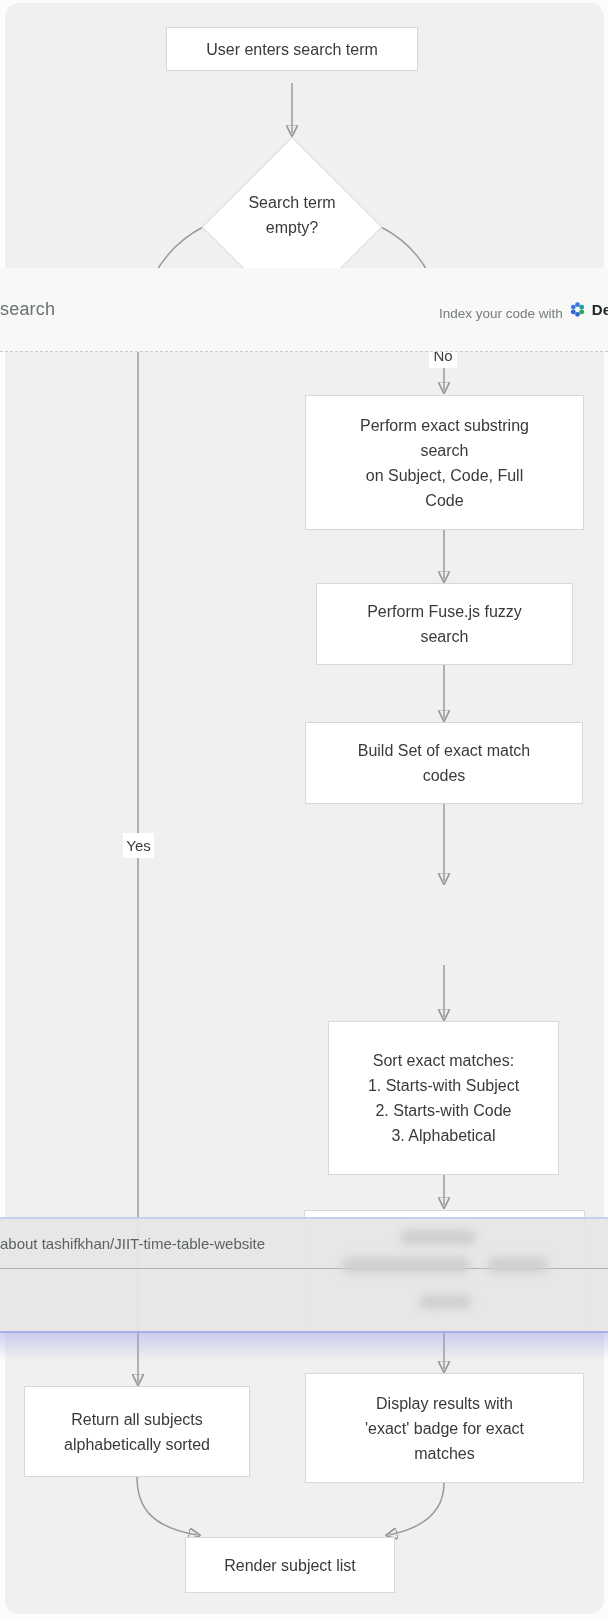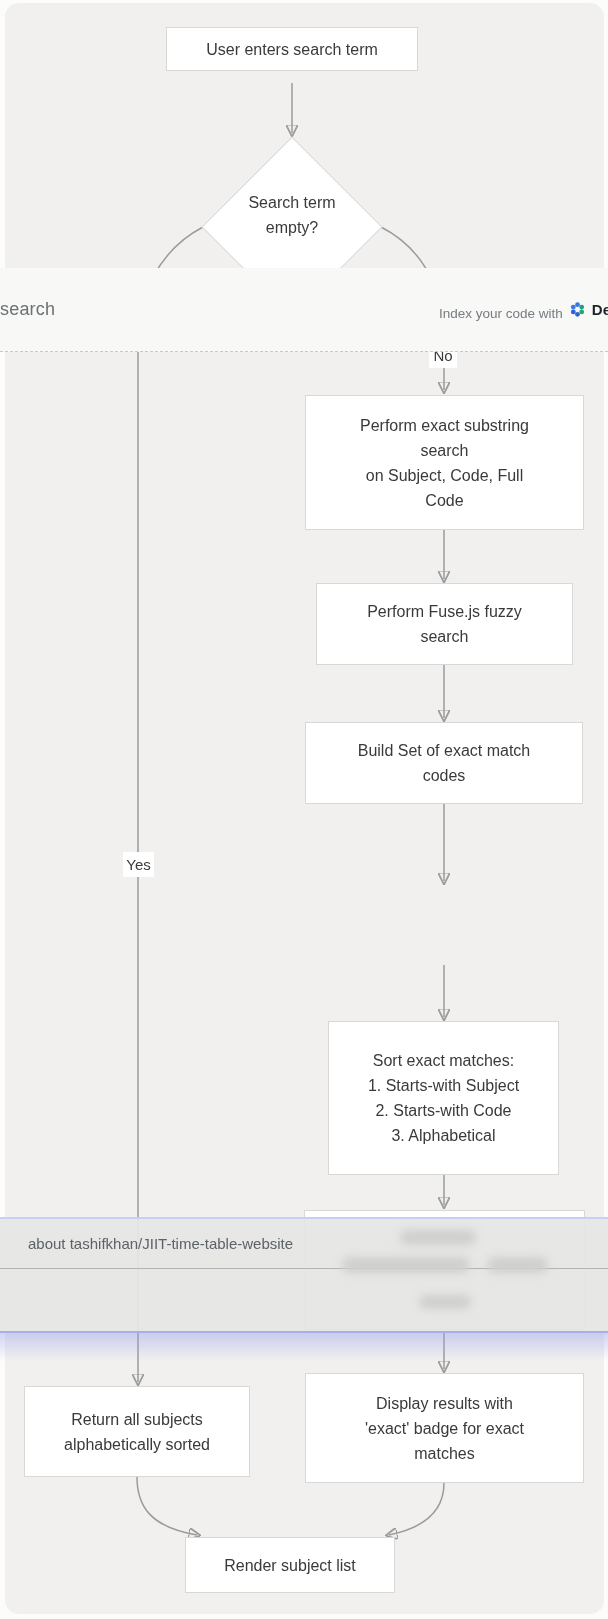--- a/index.html
+++ b/index.html
@@ -39,21 +39,21 @@
     display:flex; align-items:flex-start; justify-content:center; text-align:center;
   }
   .edge-label{
     position:absolute; z-index:3;
     background:var(--node-bg,#ffffff);
     color:var(--node-text,#3a3a3a);
     font-size:15px; line-height:24px;
     display:flex; align-items:center; justify-content:center;
   }
   .lbl-no{left:429px; top:344px; width:28px; height:24px;}
-  .lbl-yes{left:123px; top:833px; width:31px; height:25px;margin-top:19px;}
+  .lbl-yes{left:123px; top:833px; width:31px; height:25px;}
 
   
   .topbar{
     position:absolute; z-index:10; left:0; top:268px; width:608px; height:84px;
     box-sizing:border-box;
     background:var(--topbar-bg,#f8f8f6);
     border-bottom:1px dashed #c9c9c7;
     display:flex; align-items:center; justify-content:space-between;
   }
   .repo-frag{
@@ -70,21 +70,21 @@
   .bottom-overlay{
     position:absolute; z-index:10; left:0; top:1217px; width:608px; height:116px;
     box-sizing:border-box;
     background:rgba(229,229,228,0.94);
     border-top:2px solid #c9cff2;
     border-bottom:2px solid var(--accent-line,#a9aeea);
   }
   .ob-row1{
     position:absolute; left:0; top:0; width:100%; height:50px;
     box-sizing:border-box; border-bottom:1px solid #b3b3b1;
-    display:flex; align-items:center;padding-left:28px;
+    display:flex; align-items:center;
   }
   .about-text{font-size:15px; color:var(--overlay-text,#5d6267);}
   .blob{
     position:absolute; background:#cfcfce; border-radius:8px; filter:blur(4px);
   }
   .b1{left:400px; top:11px; width:76px; height:15px;}
   .b2a{left:342px; top:38px; width:128px; height:16px;}
   .b2b{left:487px; top:38px; width:61px; height:16px;}
   .b3{left:419px; top:76px; width:52px; height:14px;}
   .overlay-shadow{

